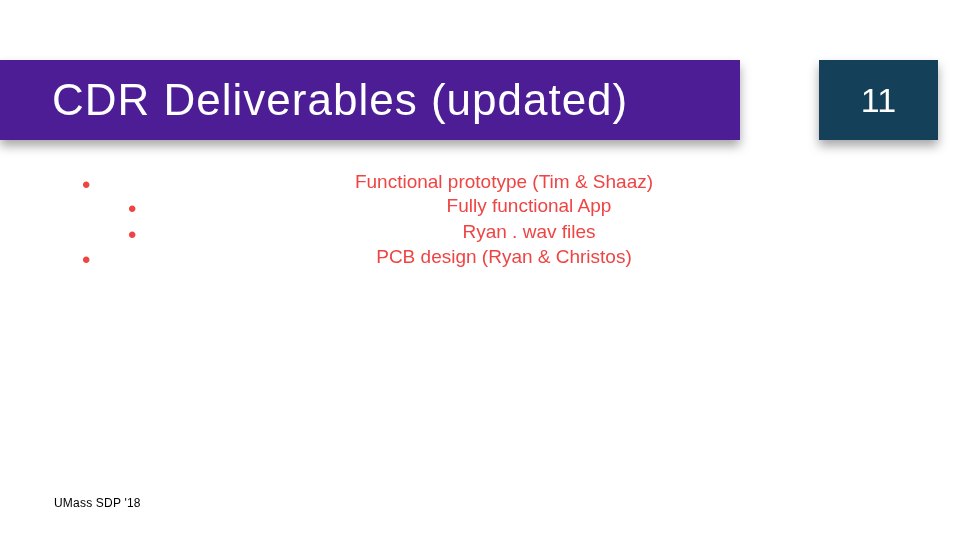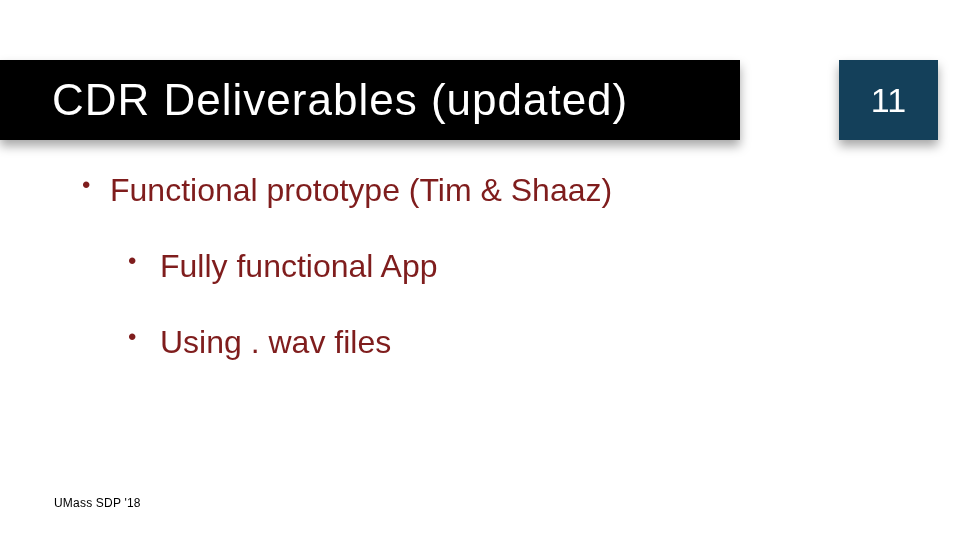--- a/index.html
+++ b/index.html
@@ -18,62 +18,63 @@
     box-sizing: border-box;
   }
 
   
   .title-bar {
     position: absolute;
     left: 0;
     top: 60px;
     width: 740px;
     height: 80px;
-    background: #000000;
+    background: #4c1d95;
     box-shadow: 0 6px 10px rgba(0,0,0,0.35);
     display: flex;
     align-items: center;
     padding-left: 52px;
     box-sizing: border-box;
   }
   .title-bar span {
     color: #ffffff;
     font-size: 44px;
     font-weight: 400;
     letter-spacing: 1px;
     font-family: "Trebuchet MS", "Segoe UI", sans-serif;
   }
 
   .page-box {
     position: absolute;
     right: 22px;
     top: 60px;
-    width: 99px;
+    width: 119px;
     height: 80px;
     background: #14405a;
     box-shadow: 0 6px 10px rgba(0,0,0,0.35);
     display: flex;
     align-items: center;
     justify-content: center;
   }
   .page-box span {
     color: #ffffff;
     font-size: 34px;
     font-weight: 300;
   }
 
   
   .content {
     position: absolute;
     left: 78px;
     top: 170px;
     width: 820px;
-    color: #7f1d1d;
-    font-size: 32px;
+    color: #ef4444;
+    font-size: 19px;
     line-height: 1.25;
+    text-align: center;
   }
   .content ul {
     list-style: none;
     padding: 0;
     margin: 0;
   }
   .content ul > li {
     position: relative;
     padding-left: 32px;
     margin-bottom: 2px;
@@ -87,21 +88,20 @@
   }
   .sublist {
     list-style: none;
     padding: 0;
     margin: 0;
   }
   .sublist > li {
     position: relative;
     padding-left: 22px;
     margin-bottom: 0;
-    margin-top: 36px;
   }
   .sublist > li::before {
     content: "•";
     position: absolute;
     left: 0;
     top: 0;
     font-size: 24px;
   }
   .subwrap {
     padding-left: 18px;
@@ -130,24 +130,27 @@
   </div>
 
   <div class="content">
     <ul>
 
       <li class="bullet-dot">
         <span>Functional prototype (Tim &amp; Shaaz)</span>
         <div class="subwrap">
           <ul class="sublist">
             <li><span>Fully functional App</span></li>
-            <li><span>Using . wav files</span></li>
+            <li><span>Ryan . wav files</span></li>
           </ul>
         </div>
       </li>
 
 
+      <li class="bullet-dot">
+        <span>PCB design (Ryan &amp; Christos)</span>
+      </li>
 
     </ul>
   </div>
 
   <div class="footer">UMass SDP '18</div>
 </div>
 
 </body></html>

